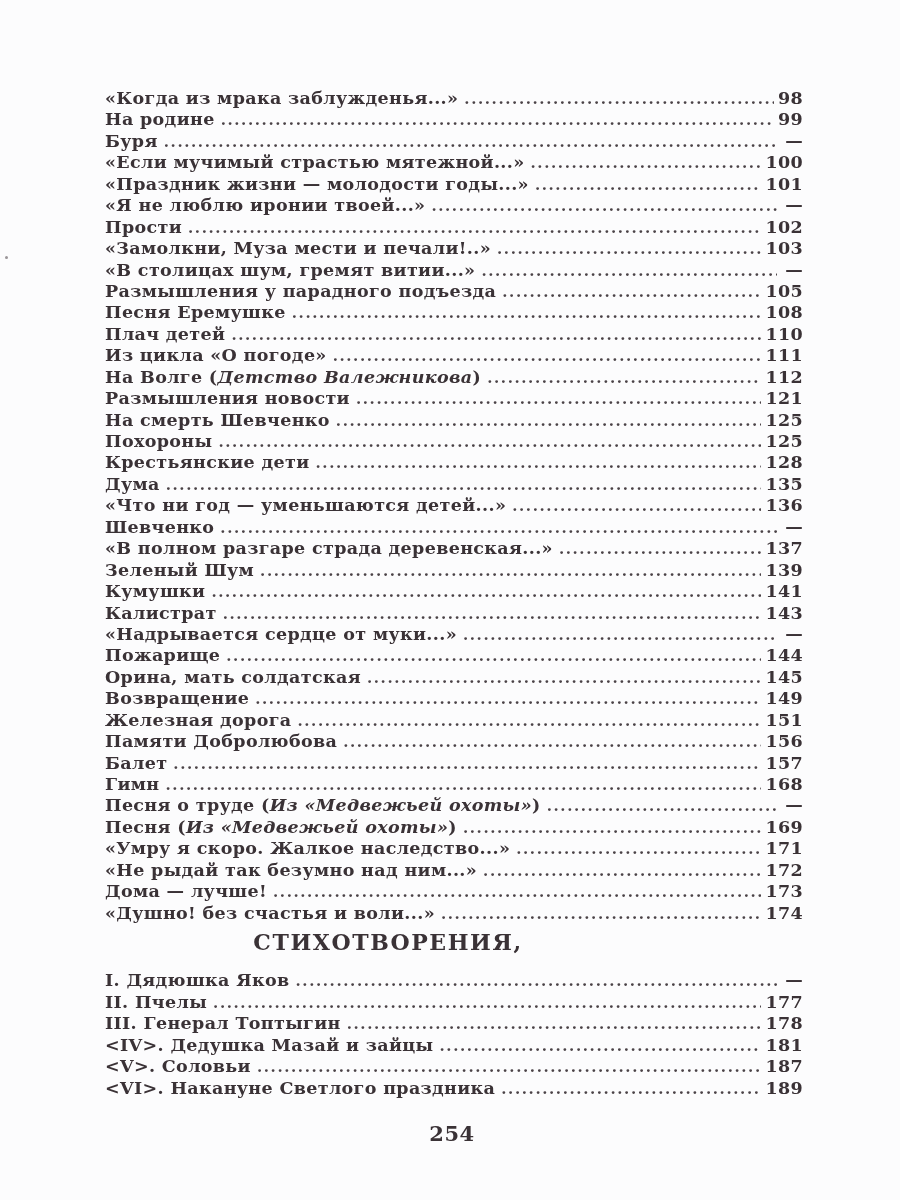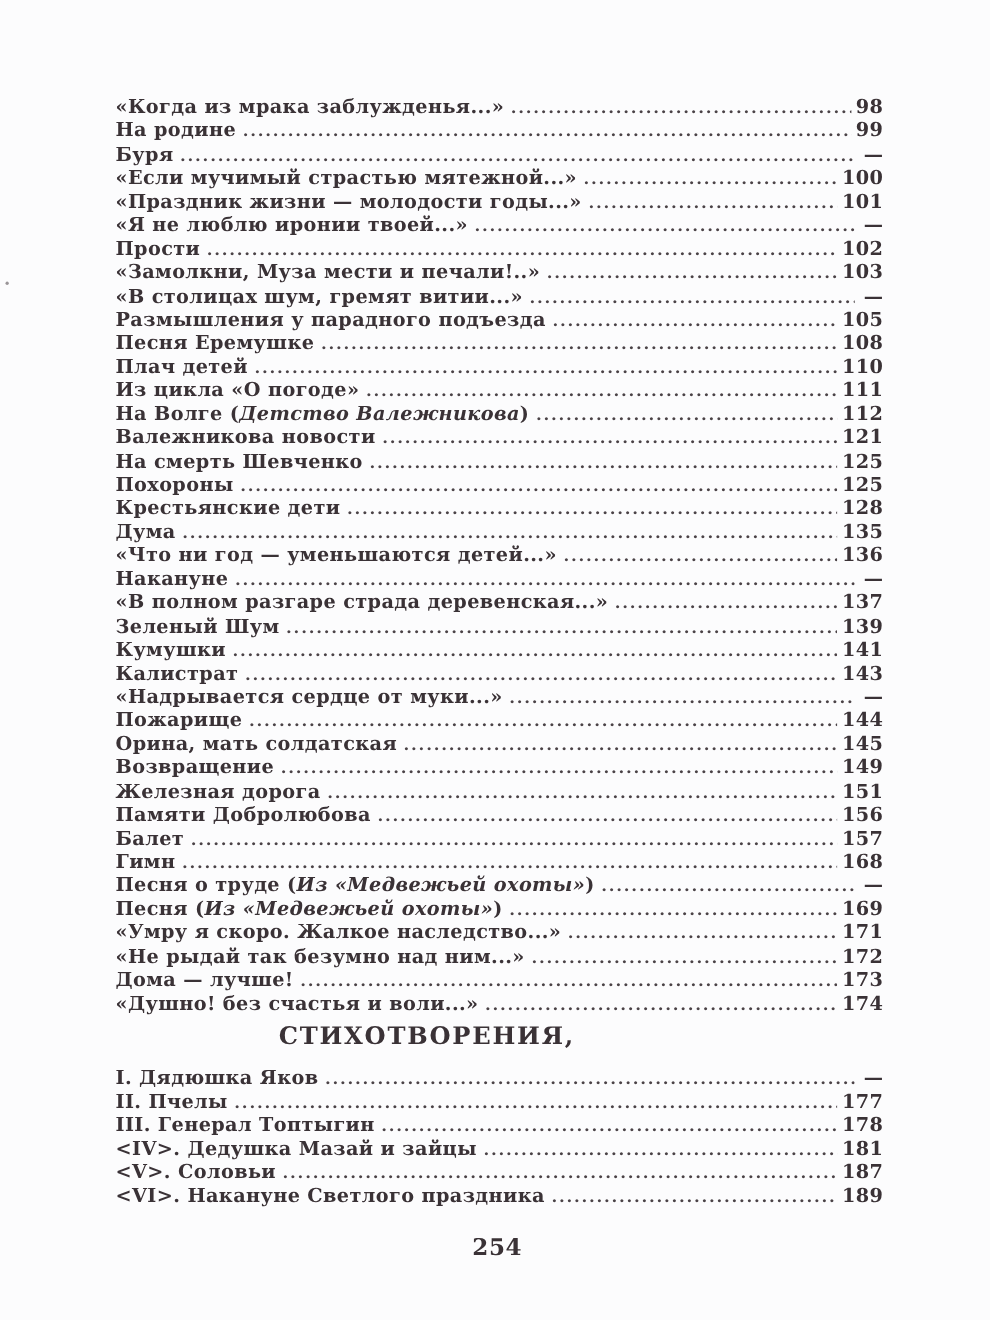--- a/index.html
+++ b/index.html
@@ -157,21 +157,21 @@
         <span class="title"><span>Из цикла «О погоде»</span></span>
         <span class="dots"></span>
         <span class="page-num">111</span>
       </div>
       <div class="row">
         <span class="title"><span>На Волге (</span><i>Детство Валежникова</i><span>)</span></span>
         <span class="dots"></span>
         <span class="page-num">112</span>
       </div>
       <div class="row">
-        <span class="title"><span>Валежникова новости</span></span>
+        <span class="title"><span>Размышления новости</span></span>
         <span class="dots"></span>
         <span class="page-num">121</span>
       </div>
       <div class="row">
         <span class="title"><span>На смерть Шевченко</span></span>
         <span class="dots"></span>
         <span class="page-num">125</span>
       </div>
       <div class="row">
         <span class="title"><span>Похороны</span></span>
@@ -187,21 +187,21 @@
         <span class="title"><span>Дума</span></span>
         <span class="dots"></span>
         <span class="page-num">135</span>
       </div>
       <div class="row">
         <span class="title"><span>«Что ни год — уменьшаются детей...»</span></span>
         <span class="dots"></span>
         <span class="page-num">136</span>
       </div>
       <div class="row">
-        <span class="title"><span>Накануне</span></span>
+        <span class="title"><span>Шевченко</span></span>
         <span class="dots"></span>
         <span class="page-num">—</span>
       </div>
       <div class="row">
         <span class="title"><span>«В полном разгаре страда деревенская...»</span></span>
         <span class="dots"></span>
         <span class="page-num">137</span>
       </div>
       <div class="row">
         <span class="title"><span>Зеленый Шум</span></span>

